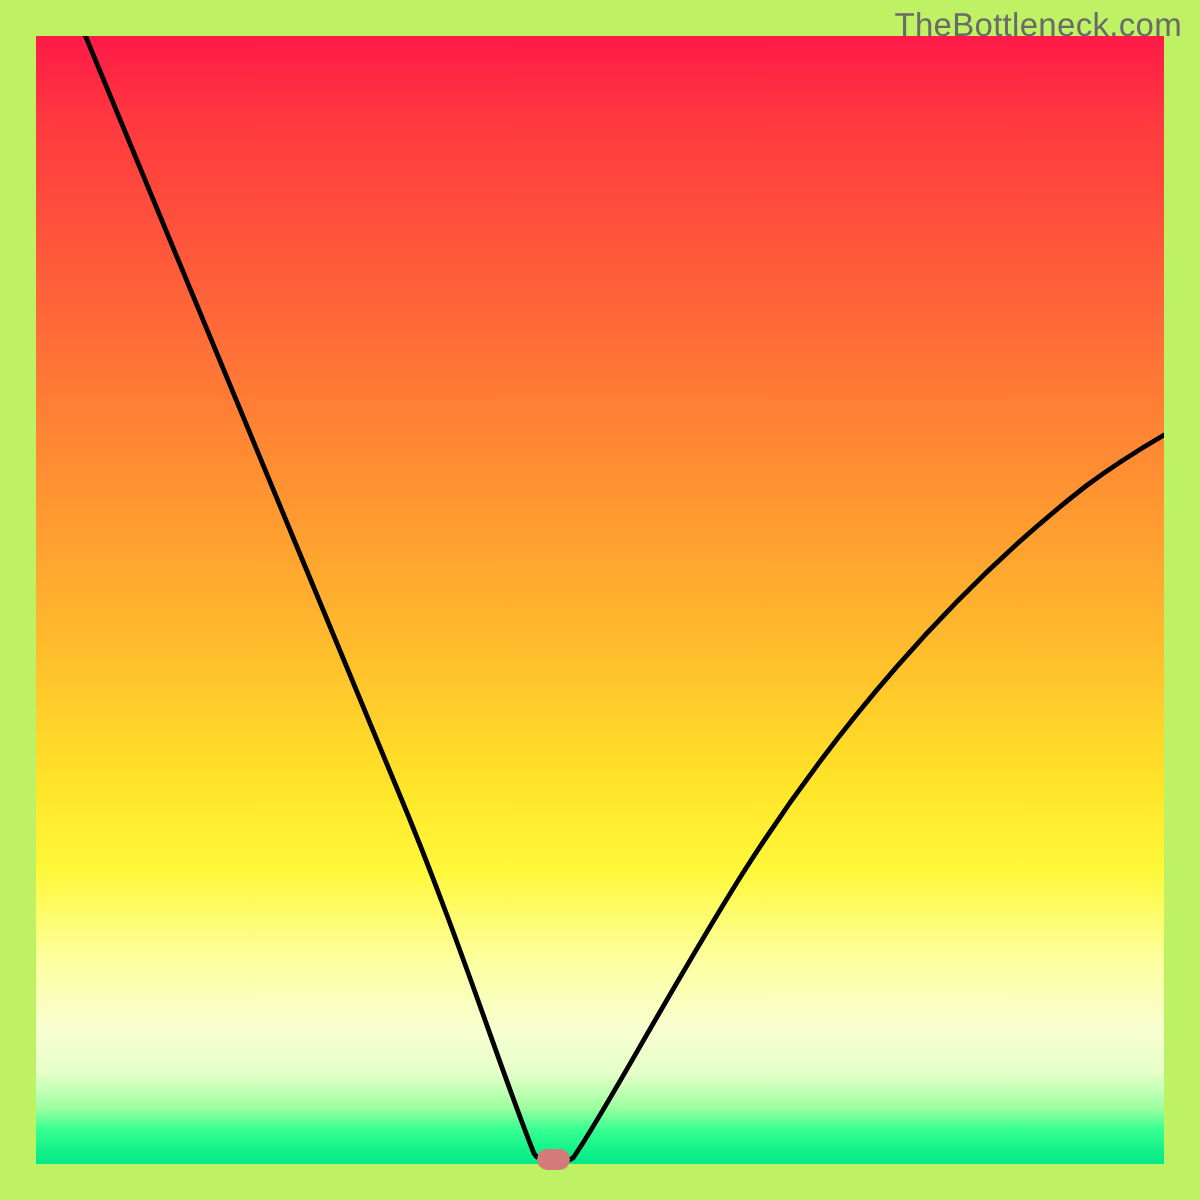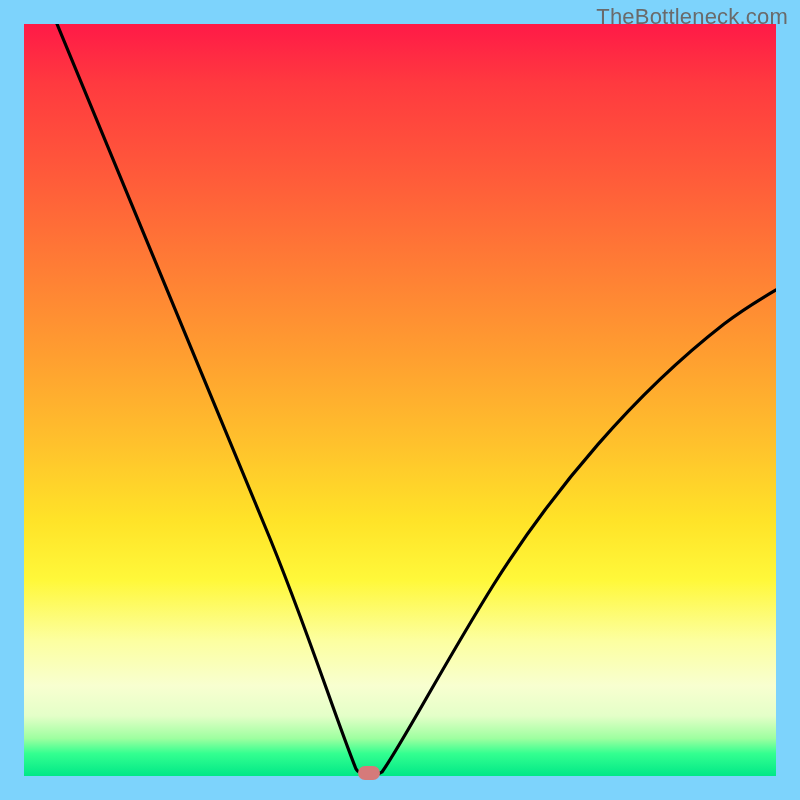--- a/index.html
+++ b/index.html
@@ -7,21 +7,21 @@
     padding: 0;
     width: 800px;
     height: 800px;
     background: #000;
     overflow: hidden;
     font-family: Arial, Helvetica, sans-serif;
   }
   .frame {
     position: absolute;
     inset: 0;
-    background: #7dd3fc;
+    background: #bef264;
   }
   .plot-area {
     position: absolute;
     left: 24px;
     top: 24px;
     width: 752px;
     height: 752px;
     
     background: linear-gradient(
       to bottom,

